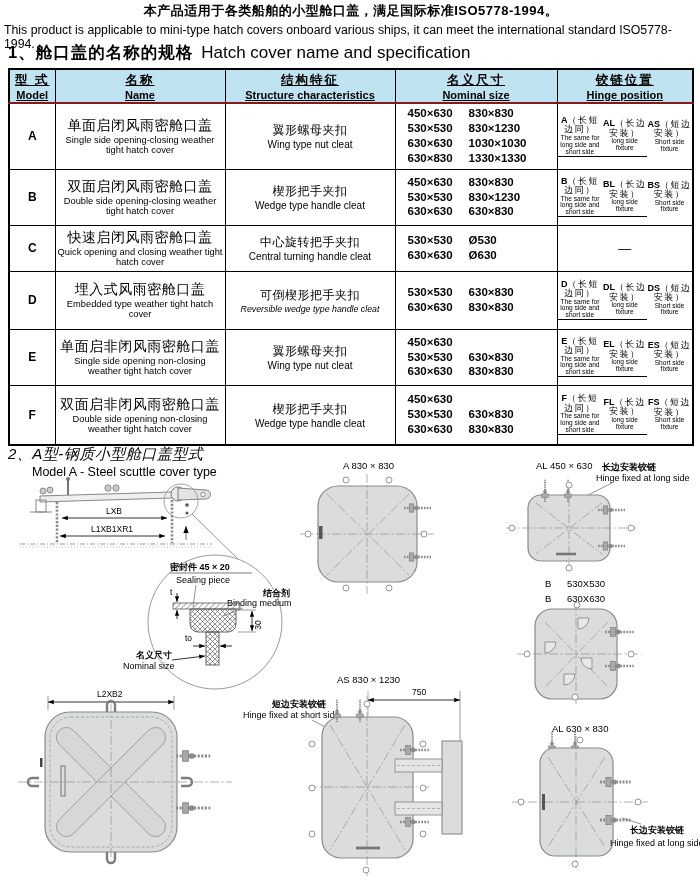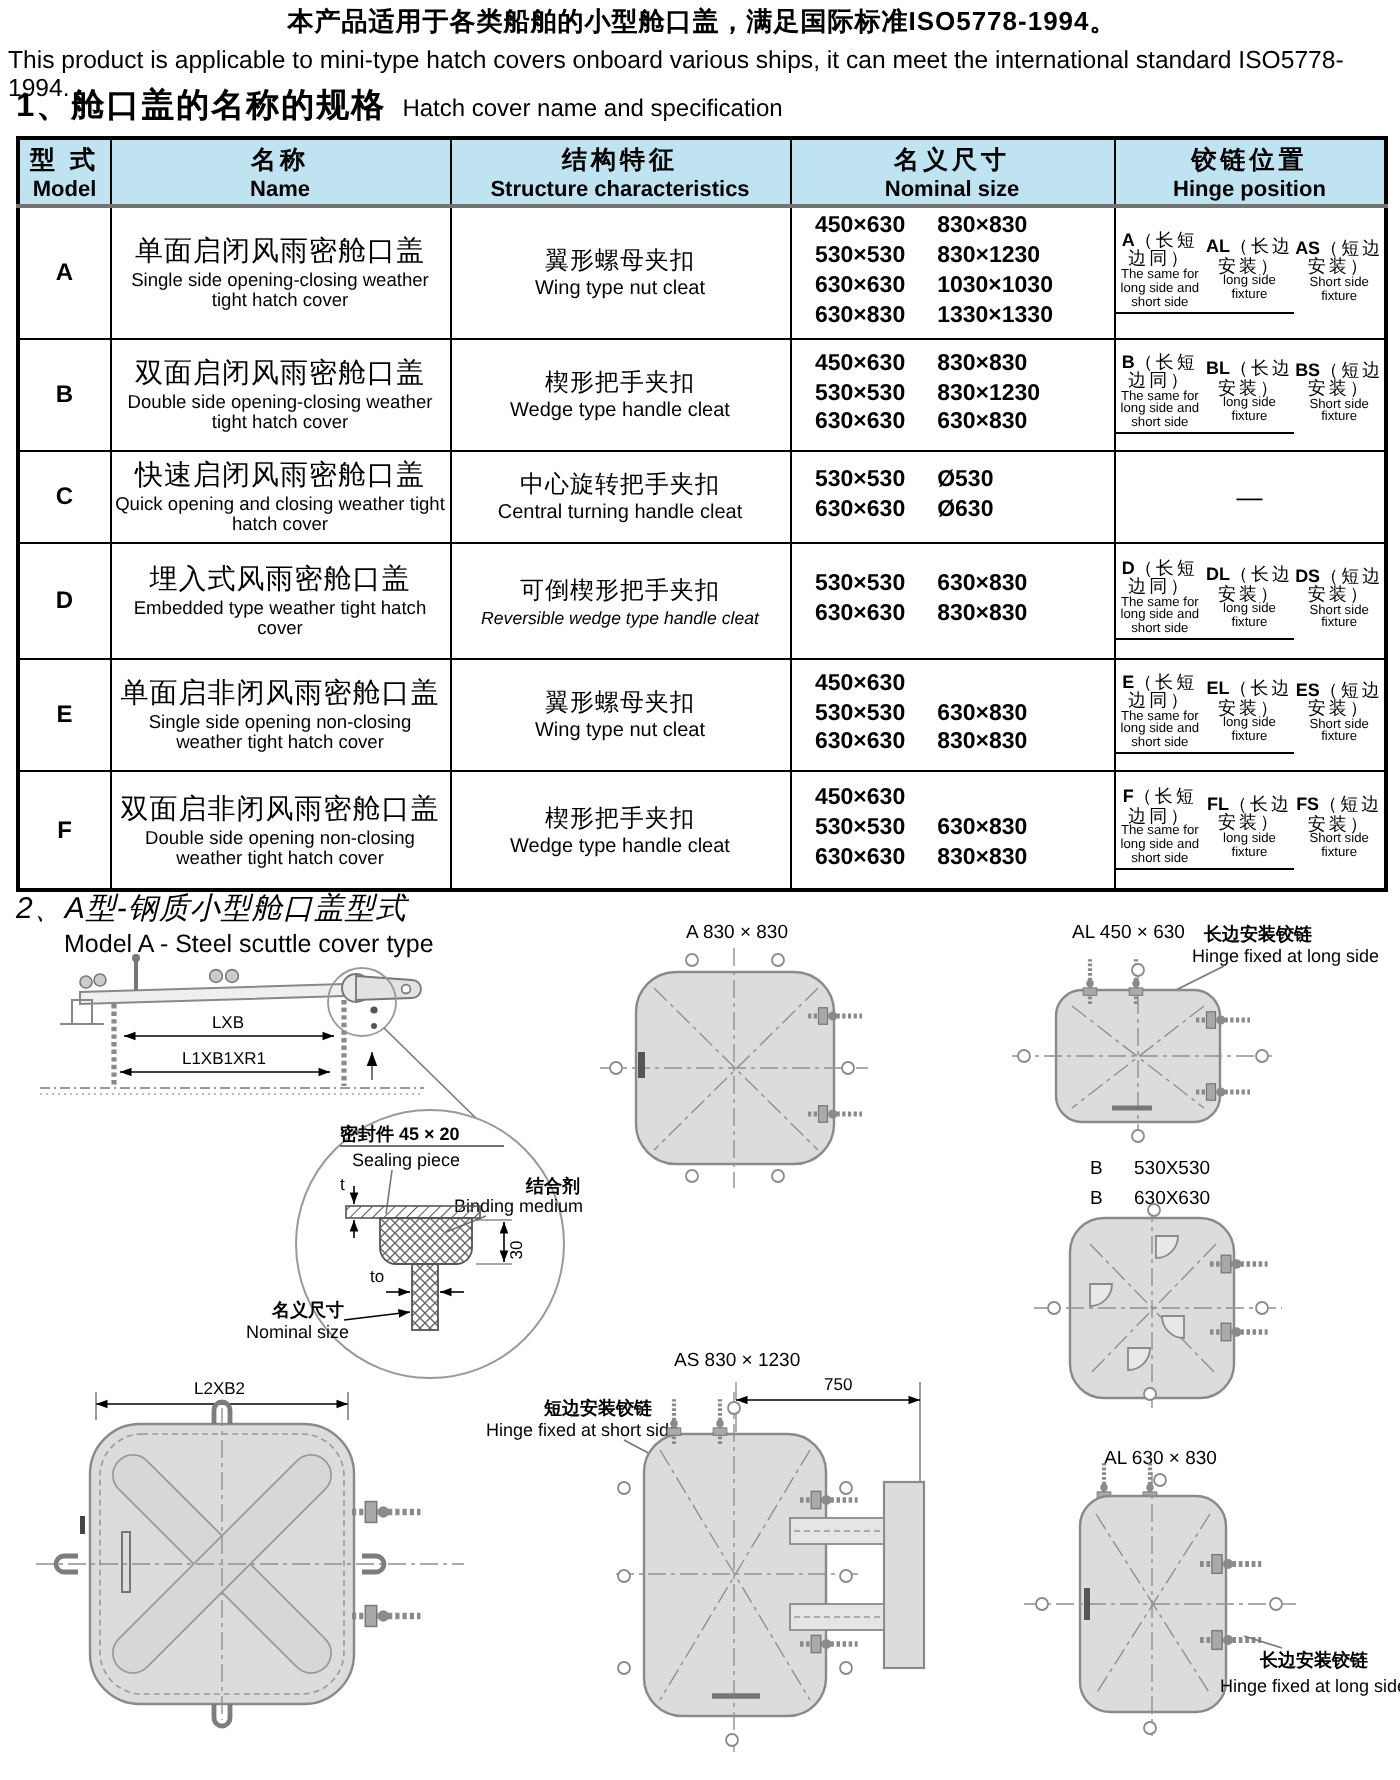--- a/index.html
+++ b/index.html
@@ -6,25 +6,25 @@
   body{
     width:700px;height:890px;position:relative;background:#fff;color:#000;
     font-family:"Liberation Sans","DejaVu Sans",sans-serif;overflow:hidden;
   }
   
   .intro{position:absolute;left:4px;top:2px;width:694px;}
   .intro-zh{font-size:13px;font-weight:bold;letter-spacing:.5px;text-align:center;}
   .intro-en{font-size:12.3px;margin-top:3px;}
   .sec1{position:absolute;left:8px;top:42px;white-space:nowrap;}
   .sec1 .zh{font-size:16.5px;font-weight:bold;letter-spacing:1px;}
-  .sec1 .en{font-size:12px;margin-left:8px;}
+  .sec1 .en{font-size:17px;margin-left:8px;}
   
   table.spec{position:absolute;left:8px;top:68px;width:684px;border-collapse:collapse;table-layout:fixed;border:2px solid #000;}
   table.spec td,table.spec th{border:1px solid #000;padding:0;text-align:center;vertical-align:middle;overflow:hidden;}
-  table.spec thead th{background:#bfe3f0;border-bottom:2px solid #737373;}
+  table.spec thead th{background:#bfe3f0;border-bottom:2px solid #7f1d1d;text-decoration:underline;}
   .th-zh{font-size:12.5px;font-weight:bold;letter-spacing:2px;}
   .th-en{font-size:11px;font-weight:bold;}
   tr.hd{height:34px;}
   tr.rA{height:66px;} tr.rB{height:56px;} tr.rC{height:46px;}
   tr.rD{height:58px;} tr.rE{height:56px;} tr.rF{height:60px;}
   .model-cell{font-weight:bold;font-size:12px;}
   .nzh{font-size:14px;letter-spacing:.5px;}
   .nen{font-size:9.3px;line-height:1.1;padding:0 2px;}
   .szh{font-size:12px;letter-spacing:.5px;}
   .sen{font-size:10px;}

